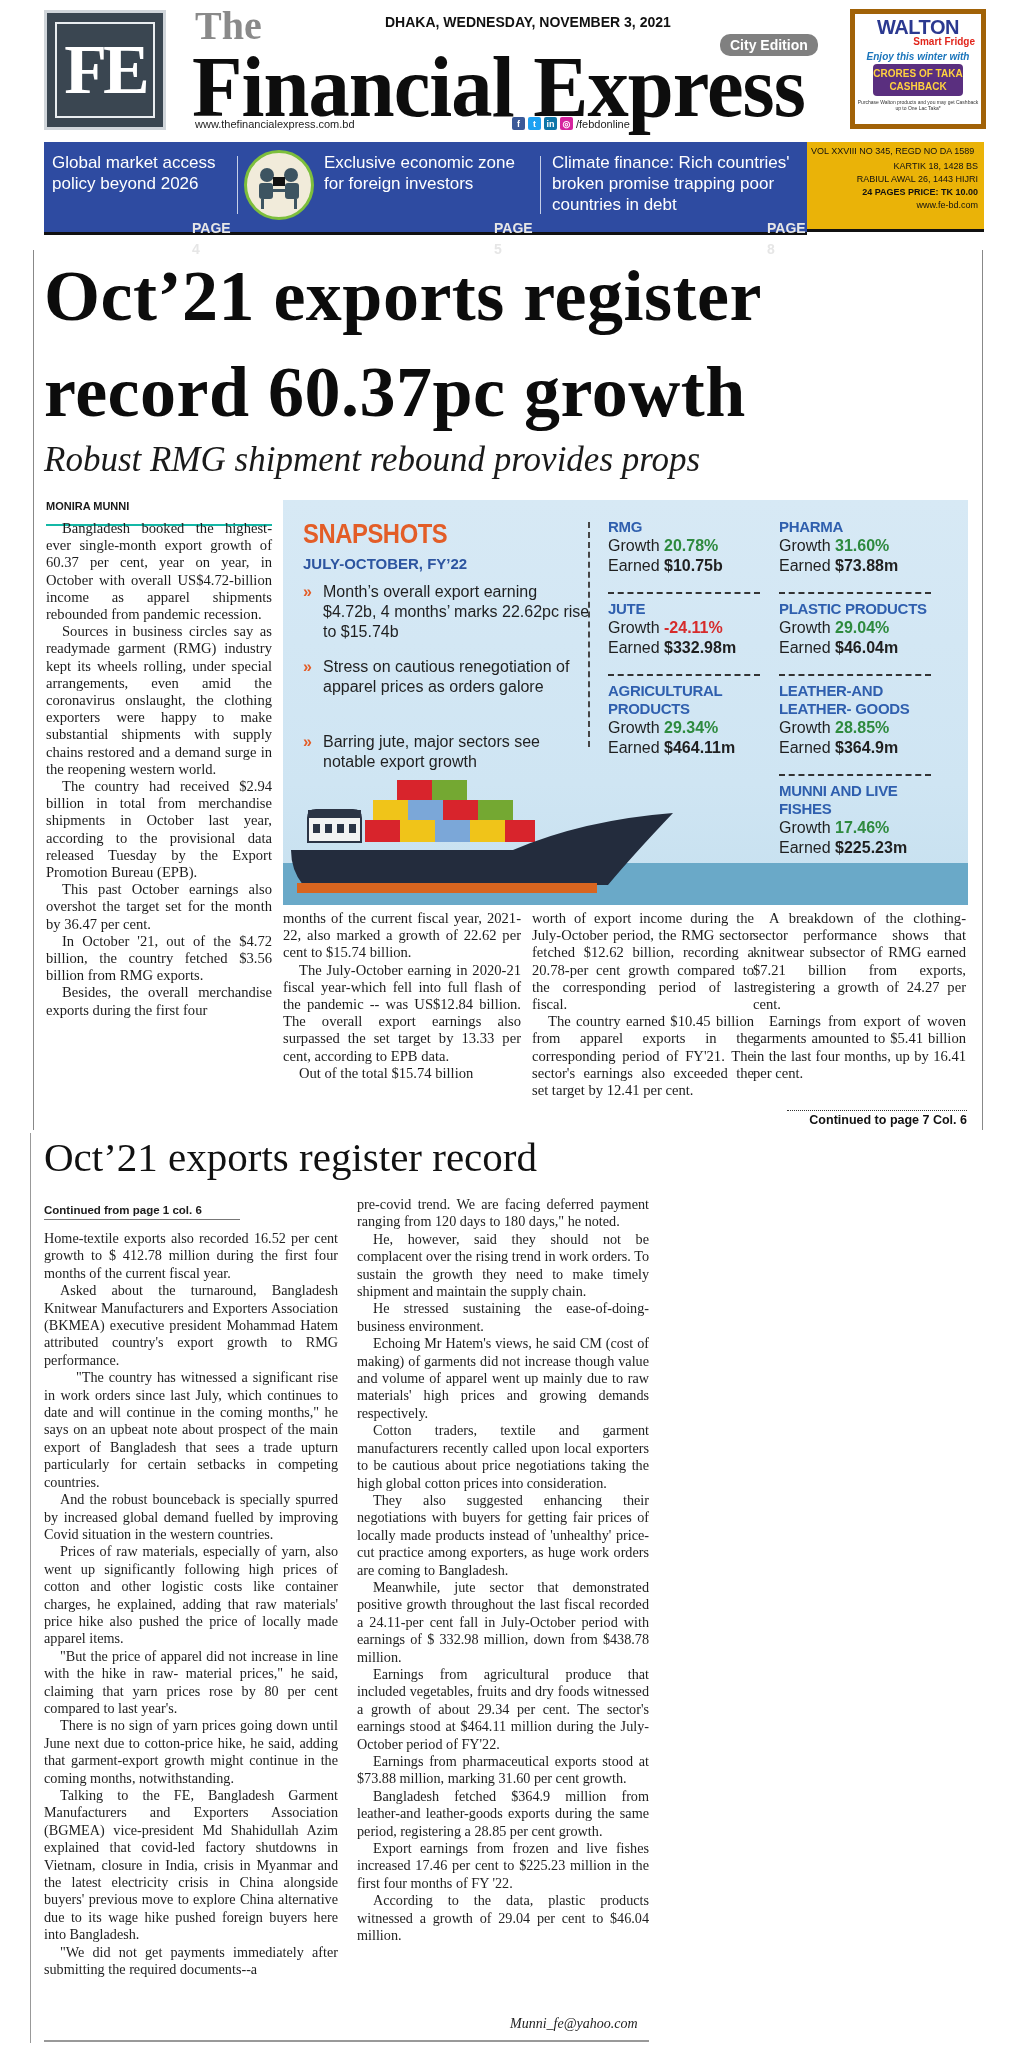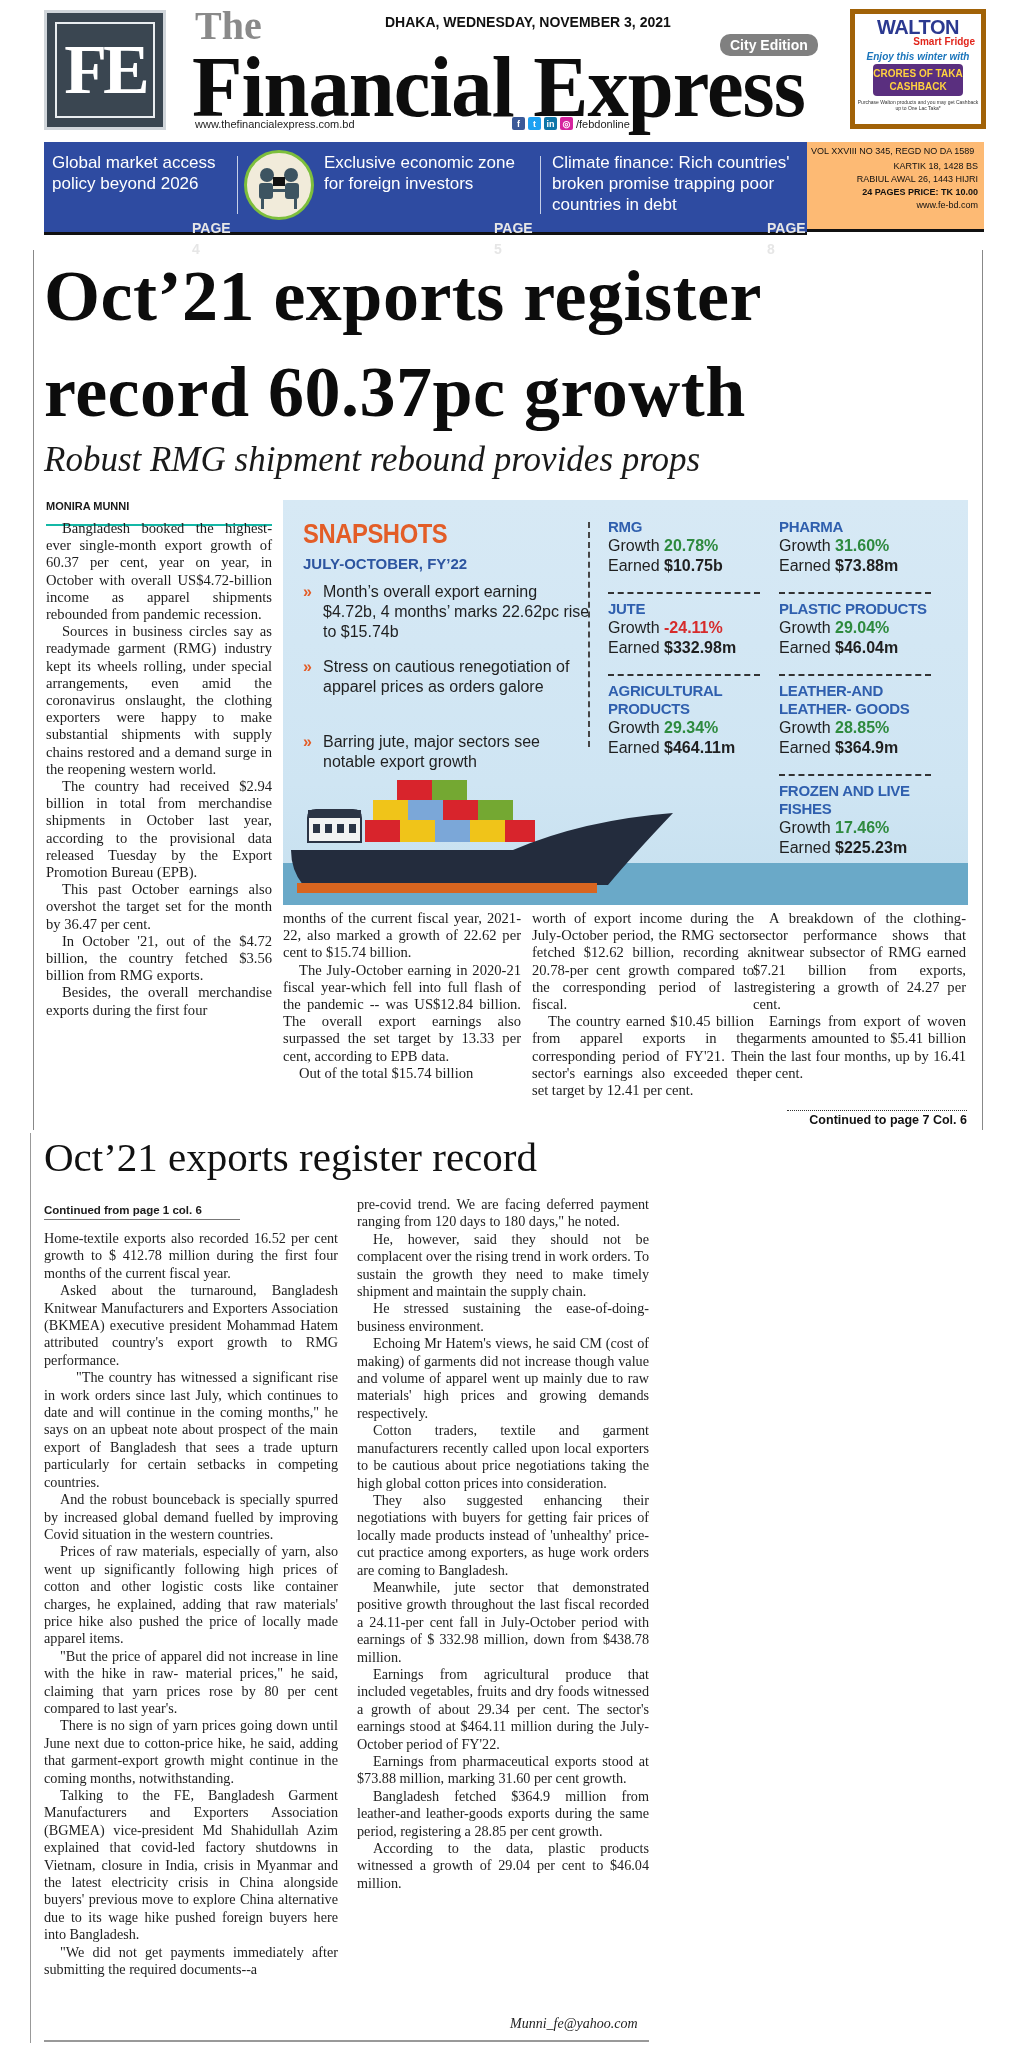--- a/index.html
+++ b/index.html
@@ -20,21 +20,21 @@
   #ad .prod{color:#e1251b;font-size:10px;font-weight:bold;text-align:right;padding-right:6px;margin-top:-3px;}
   #ad .enjoy{color:#1b75bb;font-weight:bold;font-size:10px;margin-top:4px;font-style:italic;}
   #ad .cash{margin:2px auto 0;width:90px;background:#5a2f7f;color:#ffd23f;font-weight:bold;font-size:10px;line-height:13px;padding:3px 0;border-radius:4px;}
   #ad .fine{font-size:5px;color:#333;margin-top:3px;line-height:6px;}
   
   #banner{left:44px;top:142px;width:763px;height:90px;background:#2e4ba1;border-bottom:3px solid #111;}
   .teaser{position:absolute;top:10px;color:#fff;font-family:"Liberation Sans",sans-serif;font-size:17px;line-height:21px;}
   .teaser .pg{position:absolute;font-size:14px;font-weight:bold;color:#e6e6e6;}
   .vsep{position:absolute;top:14px;width:1px;height:58px;background:#c5cfe8;}
   #team-icon{left:200px;top:8px;width:70px;height:70px;border-radius:50%;background:#f1ebda;border:3px solid #7dbf3c;box-sizing:border-box;}
-  #info-box{left:807px;top:142px;width:177px;height:90px;background:#fdba74;border-bottom:3px solid #111;font-family:"Liberation Sans",sans-serif;font-size:9px;color:#111;text-align:right;padding:3px 6px 0 0;box-sizing:border-box;line-height:13px;}
+  #info-box{left:807px;top:142px;width:177px;height:90px;background:#eab308;border-bottom:3px solid #111;font-family:"Liberation Sans",sans-serif;font-size:9px;color:#111;text-align:right;padding:3px 6px 0 0;box-sizing:border-box;line-height:13px;}
   #info-box .vol{text-align:left;padding-left:4px;}
   #info-box .bold{font-weight:bold;}
   
   #frame-left{left:33px;top:250px;width:1px;height:880px;background:#888;}
   #frame-right{left:982px;top:250px;width:1px;height:880px;background:#888;}
   #headline{left:44px;top:248px;width:940px;font-family:"Liberation Serif",serif;font-weight:bold;font-size:72px;line-height:96px;color:#0c0c0c;letter-spacing:0.5px;}
   #subhead{left:44px;top:440px;font-family:"Liberation Serif",serif;font-style:italic;font-size:35px;color:#1a1a1a;}
   #byline{left:46px;top:500px;width:226px;border-bottom:2px solid #14b8a6;font-family:"Liberation Sans",sans-serif;font-weight:bold;font-size:11px;padding-bottom:12px;}
   .body-col{position:absolute;font-family:"Liberation Serif",serif;font-size:14.6px;line-height:17.2px;text-align:justify;color:#1c1c1c;hyphens:auto;}
   .body-col p{margin:0;text-indent:16px;}
@@ -180,21 +180,21 @@
     <div><span>Earned</span> <span class="val">$46.04m</span></div>
   </div>
   <div class="sector-sep" style="left:496px;top:174px;"></div>
   <div class="sector" style="left:496px;top:182px;width:150px;">
     <div class="name">LEATHER-AND LEATHER- GOODS</div>
     <div><span>Growth</span> <span class="pos">28.85%</span></div>
     <div><span>Earned</span> <span class="val">$364.9m</span></div>
   </div>
   <div class="sector-sep" style="left:496px;top:274px;"></div>
   <div class="sector" style="left:496px;top:282px;width:150px;">
-    <div class="name">FROZEN AND LIVE FISHES</div>
+    <div class="name">MUNNI AND LIVE FISHES</div>
     <div><span>Growth</span> <span class="pos">17.46%</span></div>
     <div><span>Earned</span> <span class="val">$225.23m</span></div>
   </div>
 
   <div id="sea" class="abs"></div>
   <svg class="abs" style="left:0;top:280px;" width="500" height="120" viewBox="0 0 500 120">
     <rect x="114" y="0" width="35" height="20" fill="#d8242c"></rect>
     <rect x="149" y="0" width="35" height="20" fill="#74a832"></rect>
     <rect x="90" y="20" width="35" height="20" fill="#f0c419"></rect>
     <rect x="125" y="20" width="35" height="20" fill="#7ba7d8"></rect>
@@ -250,16 +250,17 @@
   <p style="text-indent:0">pre-covid trend. We are facing deferred payment ranging from 120 days to 180 days," he noted.</p>
   <p>He, however, said they should not be complacent over the rising trend in work orders. To sustain the growth they need to make timely shipment and maintain the supply chain.</p>
   <p>He stressed sustaining the ease-of-doing-business environment.</p>
   <p>Echoing Mr Hatem's views, he said CM (cost of making) of garments did not increase though value and volume of apparel went up mainly due to raw materials' high prices and growing demands respectively.</p>
   <p>Cotton traders, textile and garment manufacturers recently called upon local exporters to be cautious about price negotiations taking the high global cotton prices into consideration.</p>
   <p>They also suggested enhancing their negotiations with buyers for getting fair prices of locally made products instead of 'unhealthy' price- cut practice among exporters, as huge work orders are coming to Bangladesh.</p>
   <p>Meanwhile, jute sector that demonstrated positive growth throughout the last fiscal recorded a 24.11-per cent fall in July-October period with earnings of $ 332.98 million, down from $438.78 million.</p>
   <p>Earnings from agricultural produce that included vegetables, fruits and dry foods witnessed a growth of about 29.34 per cent. The sector's earnings stood at $464.11 million during the July-October period of FY'22.</p>
   <p>Earnings from pharmaceutical exports stood at $73.88 million, marking 31.60 per cent growth.</p>
   <p>Bangladesh fetched $364.9 million from leather-and leather-goods exports during the same period, registering a 28.85 per cent growth.</p>
+  <p>Export earnings from frozen and live fishes increased 17.46 per cent to $225.23 million in the first four months of FY '22.</p>
   <p>According to the data, plastic products witnessed a growth of 29.04 per cent to $46.04 million.</p>
 </div>
 <div id="email" class="abs">Munni_fe@yahoo.com</div>
 <div id="p2-bottom" class="abs"></div>
 
 </body></html>

